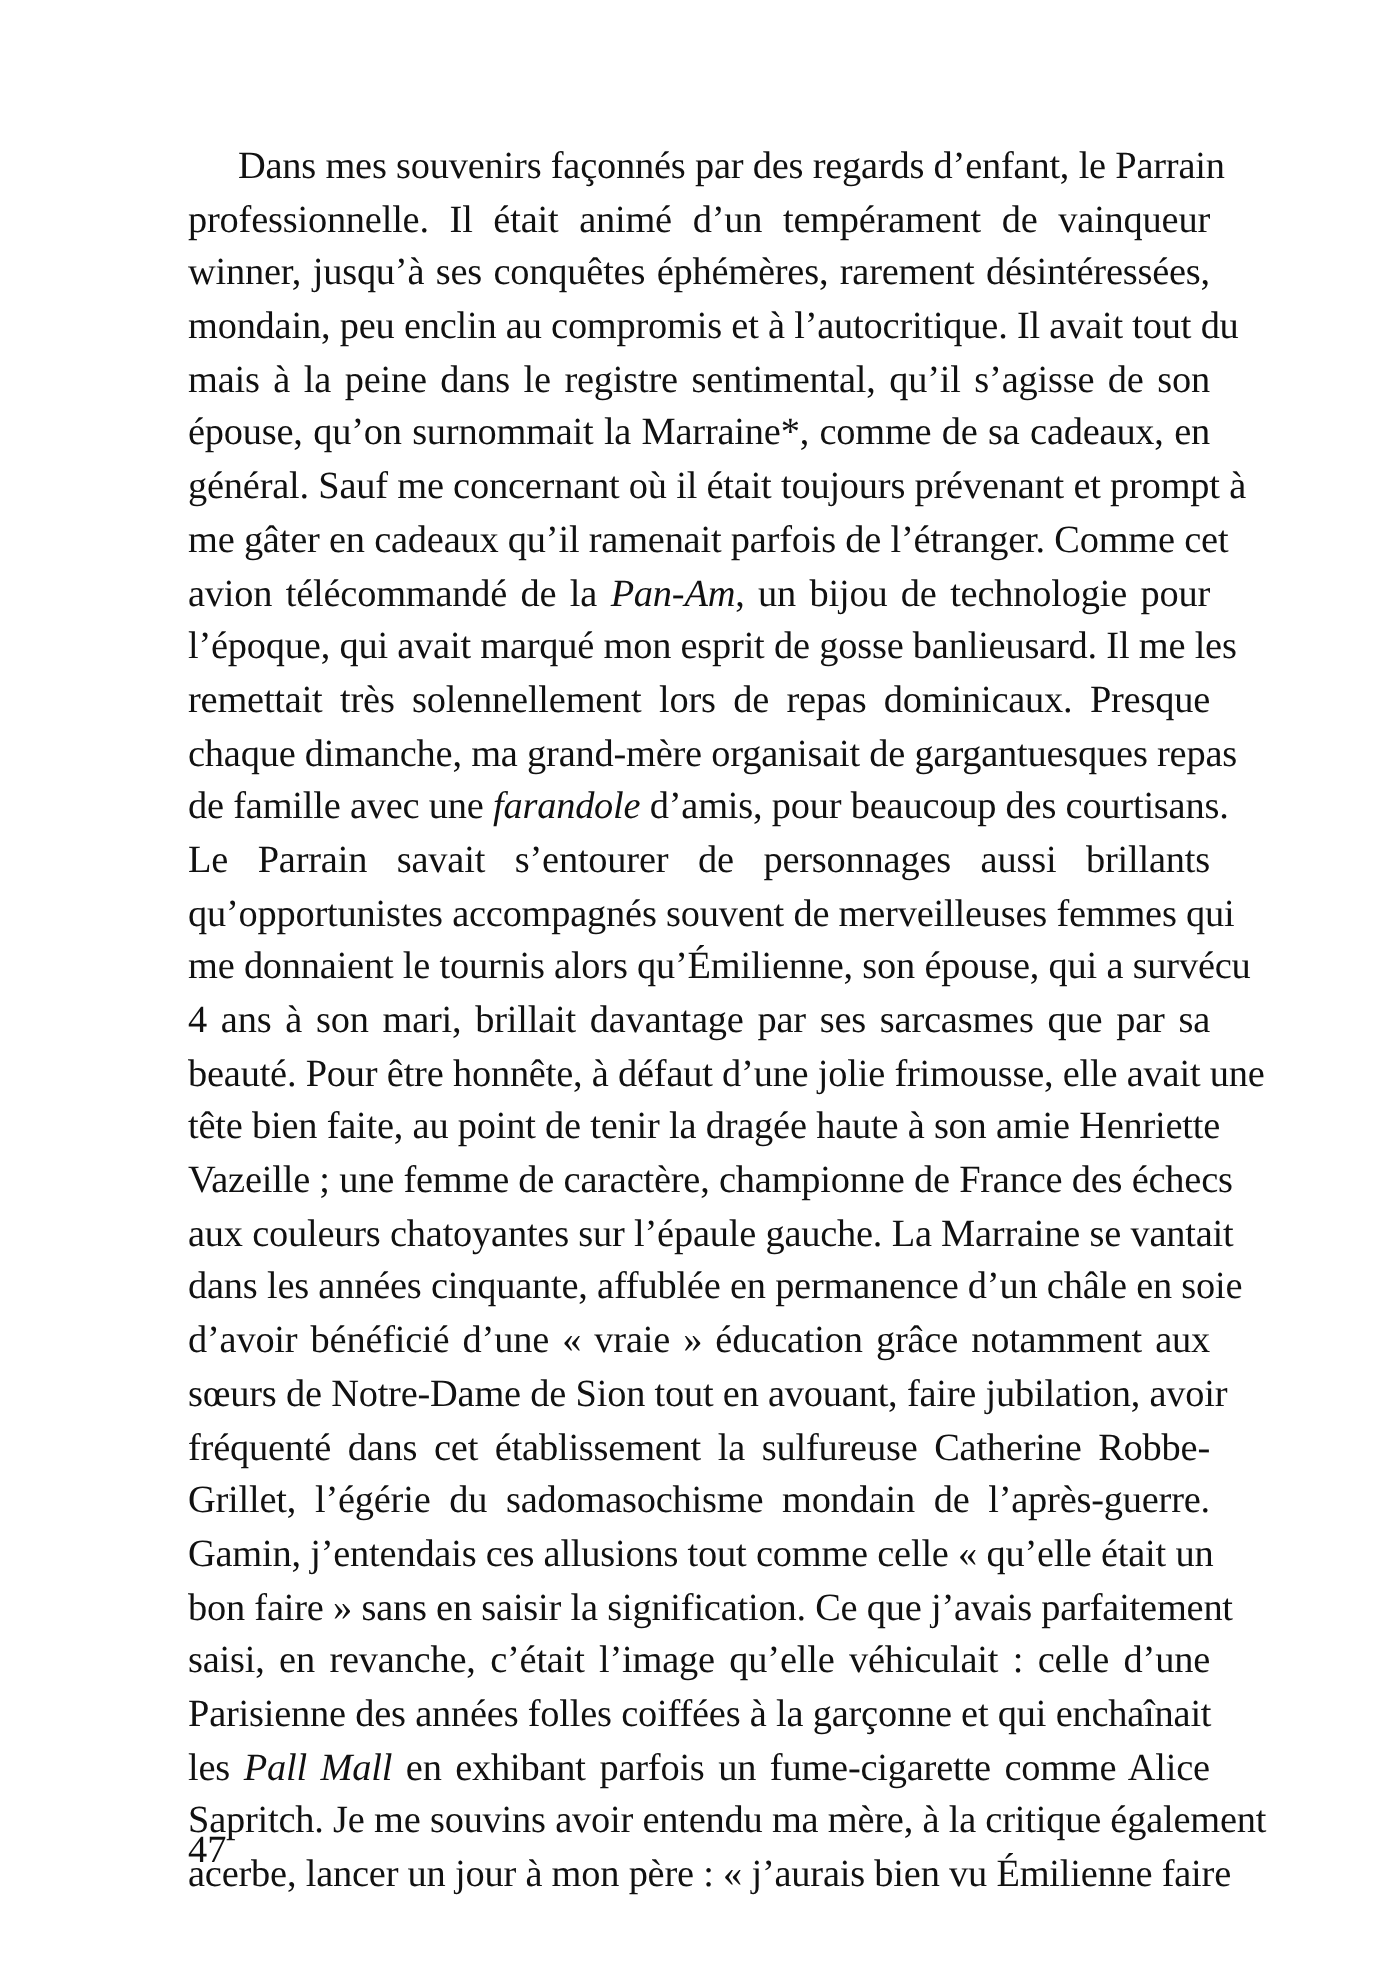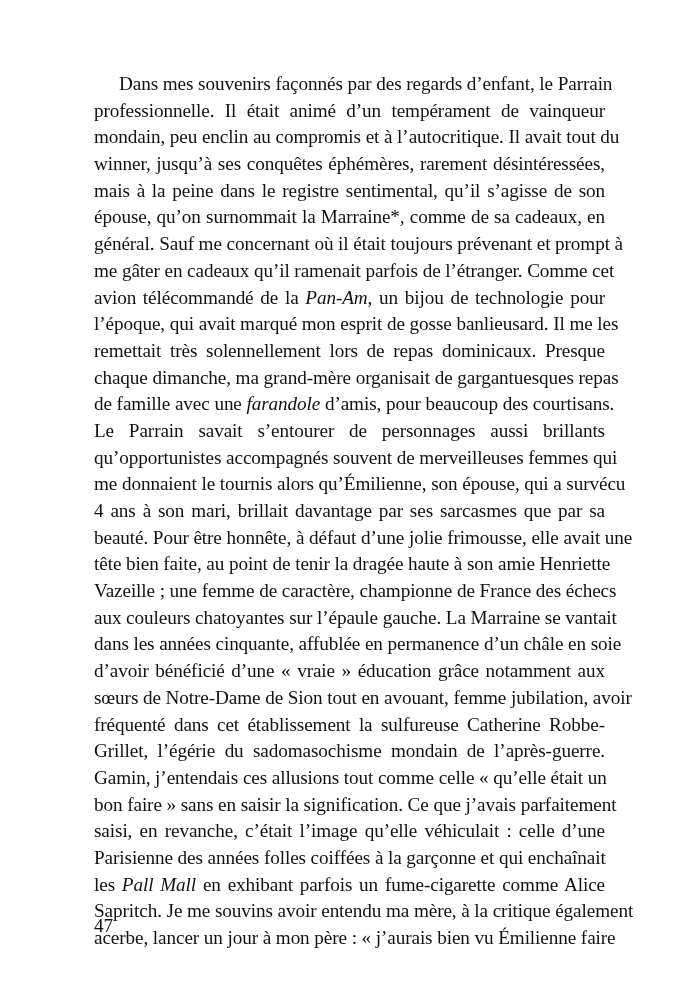--- a/index.html
+++ b/index.html
@@ -53,42 +53,42 @@
       line-height: 24px;
     }
   </style>
 </head>
 <body>
 
 <div class="page">
   <div class="text-block">
     <span class="line first"><span>Dans mes souvenirs façonnés par des regards d’enfant, le Parrain</span></span>
     <span class="line"><span>professionnelle. Il était animé d’un tempérament de vainqueur</span></span>
+    <span class="line"><span>winner, jusqu’à ses conquêtes éphémères, rarement désintéressées,</span></span>
     <span class="line"><span>mondain, peu enclin au compromis et à l’autocritique. Il avait tout du</span></span>
-    <span class="line"><span>winner, jusqu’à ses conquêtes éphémères, rarement désintéressées,</span></span>
     <span class="line"><span>mais à la peine dans le registre sentimental, qu’il s’agisse de son</span></span>
     <span class="line"><span>épouse, qu’on surnommait la Marraine*, comme de sa cadeaux, en</span></span>
     <span class="line"><span>général. Sauf me concernant où il était toujours prévenant et prompt à</span></span>
     <span class="line"><span>me gâter en cadeaux qu’il ramenait parfois de l’étranger. Comme cet</span></span>
     <span class="line"><span>avion télécommandé de la </span><i>Pan-Am</i><span>, un bijou de technologie pour</span></span>
     <span class="line"><span>l’époque, qui avait marqué mon esprit de gosse banlieusard. Il me les</span></span>
     <span class="line"><span>remettait très solennellement lors de repas dominicaux. Presque</span></span>
     <span class="line"><span>chaque dimanche, ma grand-mère organisait de gargantuesques repas</span></span>
     <span class="line"><span>de famille avec une </span><i>farandole</i><span> d’amis, pour beaucoup des courtisans.</span></span>
     <span class="line"><span>Le Parrain savait s’entourer de personnages aussi brillants</span></span>
     <span class="line"><span>qu’opportunistes accompagnés souvent de merveilleuses femmes qui</span></span>
     <span class="line"><span>me donnaient le tournis alors qu’Émilienne, son épouse, qui a survécu</span></span>
     <span class="line"><span>4 ans à son mari, brillait davantage par ses sarcasmes que par sa</span></span>
     <span class="line"><span>beauté. Pour être honnête, à défaut d’une jolie frimousse, elle avait une</span></span>
     <span class="line"><span>tête bien faite, au point de tenir la dragée haute à son amie Henriette</span></span>
     <span class="line"><span>Vazeille ; une femme de caractère, championne de France des échecs</span></span>
     <span class="line"><span>aux couleurs chatoyantes sur l’épaule gauche. La Marraine se vantait</span></span>
     <span class="line"><span>dans les années cinquante, affublée en permanence d’un châle en soie</span></span>
     <span class="line"><span>d’avoir bénéficié d’une « vraie » éducation grâce notamment aux</span></span>
-    <span class="line"><span>sœurs de Notre-Dame de Sion tout en avouant, femme jubilation, avoir</span></span>
+    <span class="line"><span>sœurs de Notre-Dame de Sion tout en avouant, faire jubilation, avoir</span></span>
     <span class="line"><span>fréquenté dans cet établissement la sulfureuse Catherine Robbe-</span></span>
     <span class="line"><span>Grillet, l’égérie du sadomasochisme mondain de l’après-guerre.</span></span>
     <span class="line"><span>Gamin, j’entendais ces allusions tout comme celle « qu’elle était un</span></span>
     <span class="line"><span>bon faire » sans en saisir la signification. Ce que j’avais parfaitement</span></span>
     <span class="line"><span>saisi, en revanche, c’était l’image qu’elle véhiculait : celle d’une</span></span>
     <span class="line"><span>Parisienne des années folles coiffées à la garçonne et qui enchaînait</span></span>
     <span class="line"><span>les </span><i>Pall Mall</i><span> en exhibant parfois un fume-cigarette comme Alice</span></span>
     <span class="line"><span>Sapritch. Je me souvins avoir entendu ma mère, à la critique également</span></span>
     <span class="line last"><span>acerbe, lancer un jour à mon père : « j’aurais bien vu Émilienne faire</span></span>
   </div>

